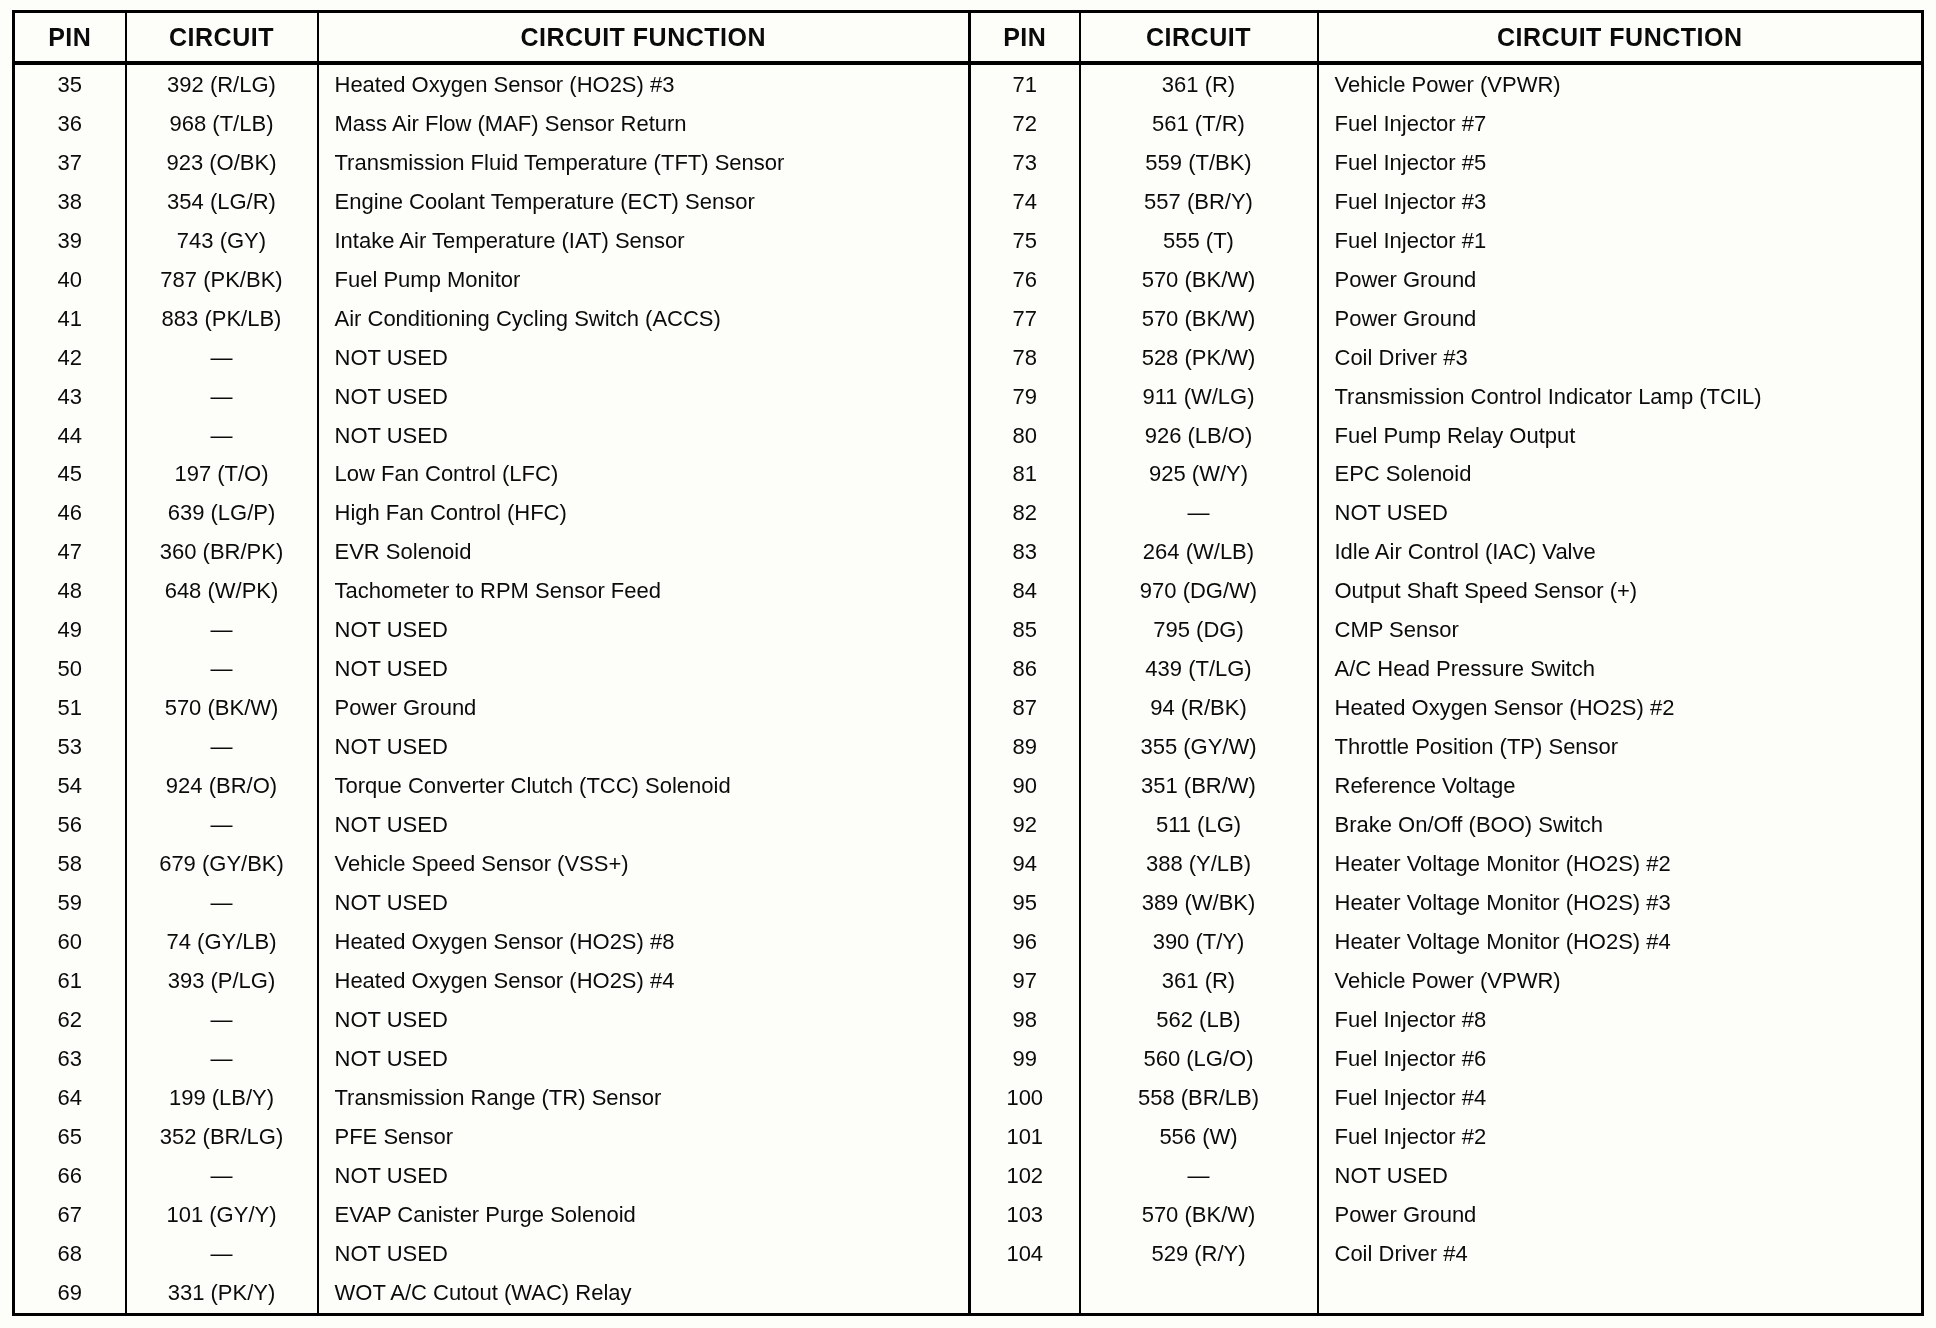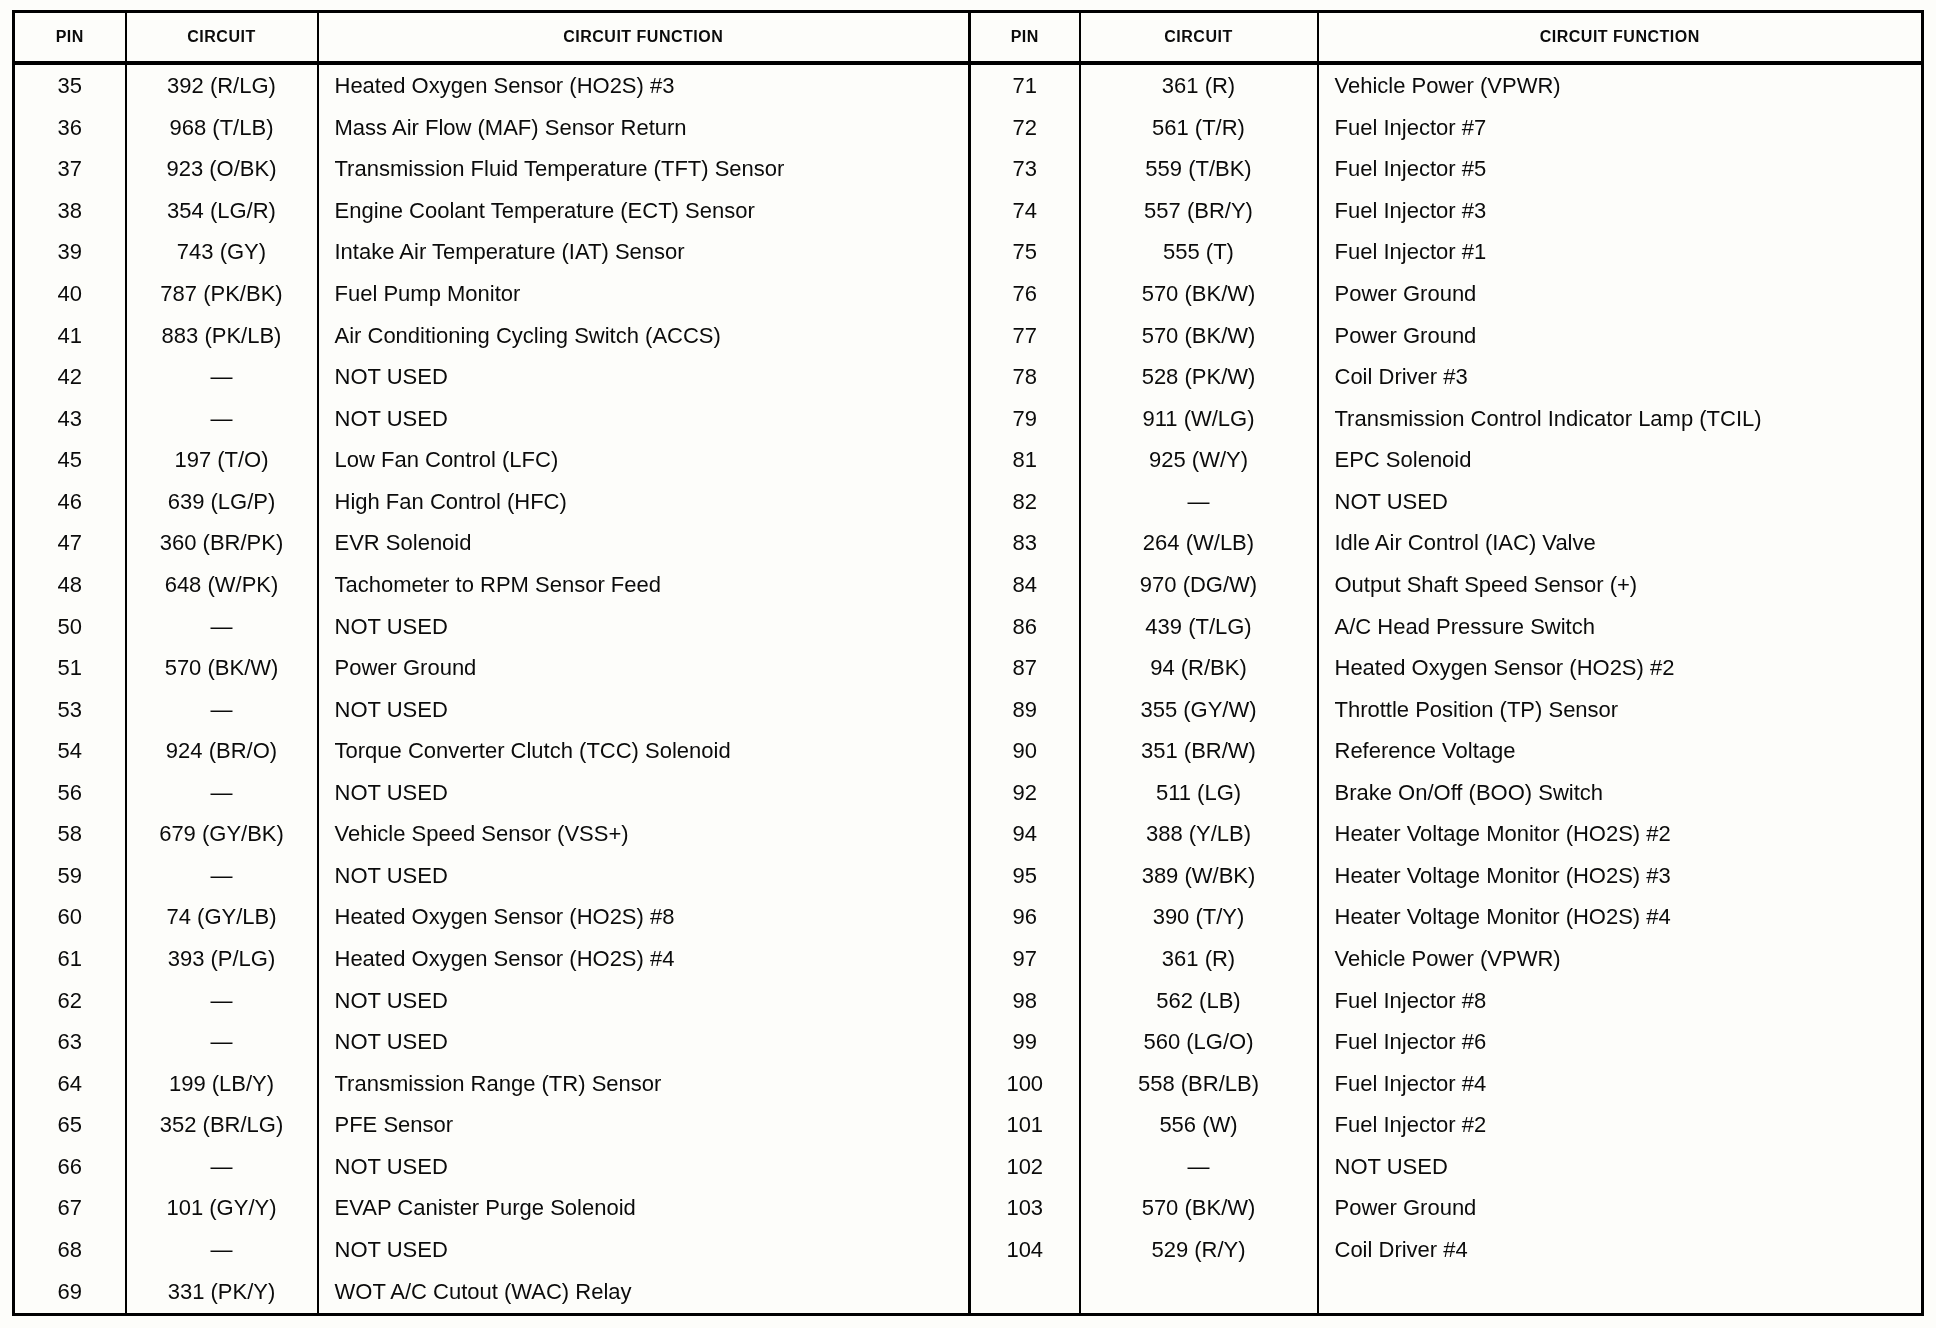--- a/index.html
+++ b/index.html
@@ -19,21 +19,21 @@
   table.pinout {
     width: 100%;
     height: 100%;
     border-collapse: collapse;
     table-layout: fixed;
     border: 3px solid #000;
     background: #fdfdfa;
   }
   thead th {
     border-bottom: 4px solid #000;
-    font-size: 16px;
+    font-size: 25px;
     font-weight: bold;
     letter-spacing: 0.5px;
     text-align: center;
     height: 48px;
     vertical-align: middle;
     padding: 0;
   }
   tbody td {
     font-size: 22px;
     height: 34px;
@@ -138,20 +138,28 @@
         </tr>
         <tr>
           <td class="col-pin">43</td>
           <td class="col-circuit">—</td>
           <td class="col-function">NOT USED</td>
           <td class="col-pin divider">79</td>
           <td class="col-circuit">911 (W/LG)</td>
           <td class="col-function">Transmission Control Indicator Lamp (TCIL)</td>
         </tr>
         <tr>
+          <td class="col-pin">44</td>
+          <td class="col-circuit">—</td>
+          <td class="col-function">NOT USED</td>
+          <td class="col-pin divider">80</td>
+          <td class="col-circuit">926 (LB/O)</td>
+          <td class="col-function">Fuel Pump Relay Output</td>
+        </tr>
+        <tr>
           <td class="col-pin">45</td>
           <td class="col-circuit">197 (T/O)</td>
           <td class="col-function">Low Fan Control (LFC)</td>
           <td class="col-pin divider">81</td>
           <td class="col-circuit">925 (W/Y)</td>
           <td class="col-function">EPC Solenoid</td>
         </tr>
         <tr>
           <td class="col-pin">46</td>
           <td class="col-circuit">639 (LG/P)</td>
@@ -170,20 +178,28 @@
         </tr>
         <tr>
           <td class="col-pin">48</td>
           <td class="col-circuit">648 (W/PK)</td>
           <td class="col-function">Tachometer to RPM Sensor Feed</td>
           <td class="col-pin divider">84</td>
           <td class="col-circuit">970 (DG/W)</td>
           <td class="col-function">Output Shaft Speed Sensor (+)</td>
         </tr>
         <tr>
+          <td class="col-pin">49</td>
+          <td class="col-circuit">—</td>
+          <td class="col-function">NOT USED</td>
+          <td class="col-pin divider">85</td>
+          <td class="col-circuit">795 (DG)</td>
+          <td class="col-function">CMP Sensor</td>
+        </tr>
+        <tr>
           <td class="col-pin">50</td>
           <td class="col-circuit">—</td>
           <td class="col-function">NOT USED</td>
           <td class="col-pin divider">86</td>
           <td class="col-circuit">439 (T/LG)</td>
           <td class="col-function">A/C Head Pressure Switch</td>
         </tr>
         <tr>
           <td class="col-pin">51</td>
           <td class="col-circuit">570 (BK/W)</td>

